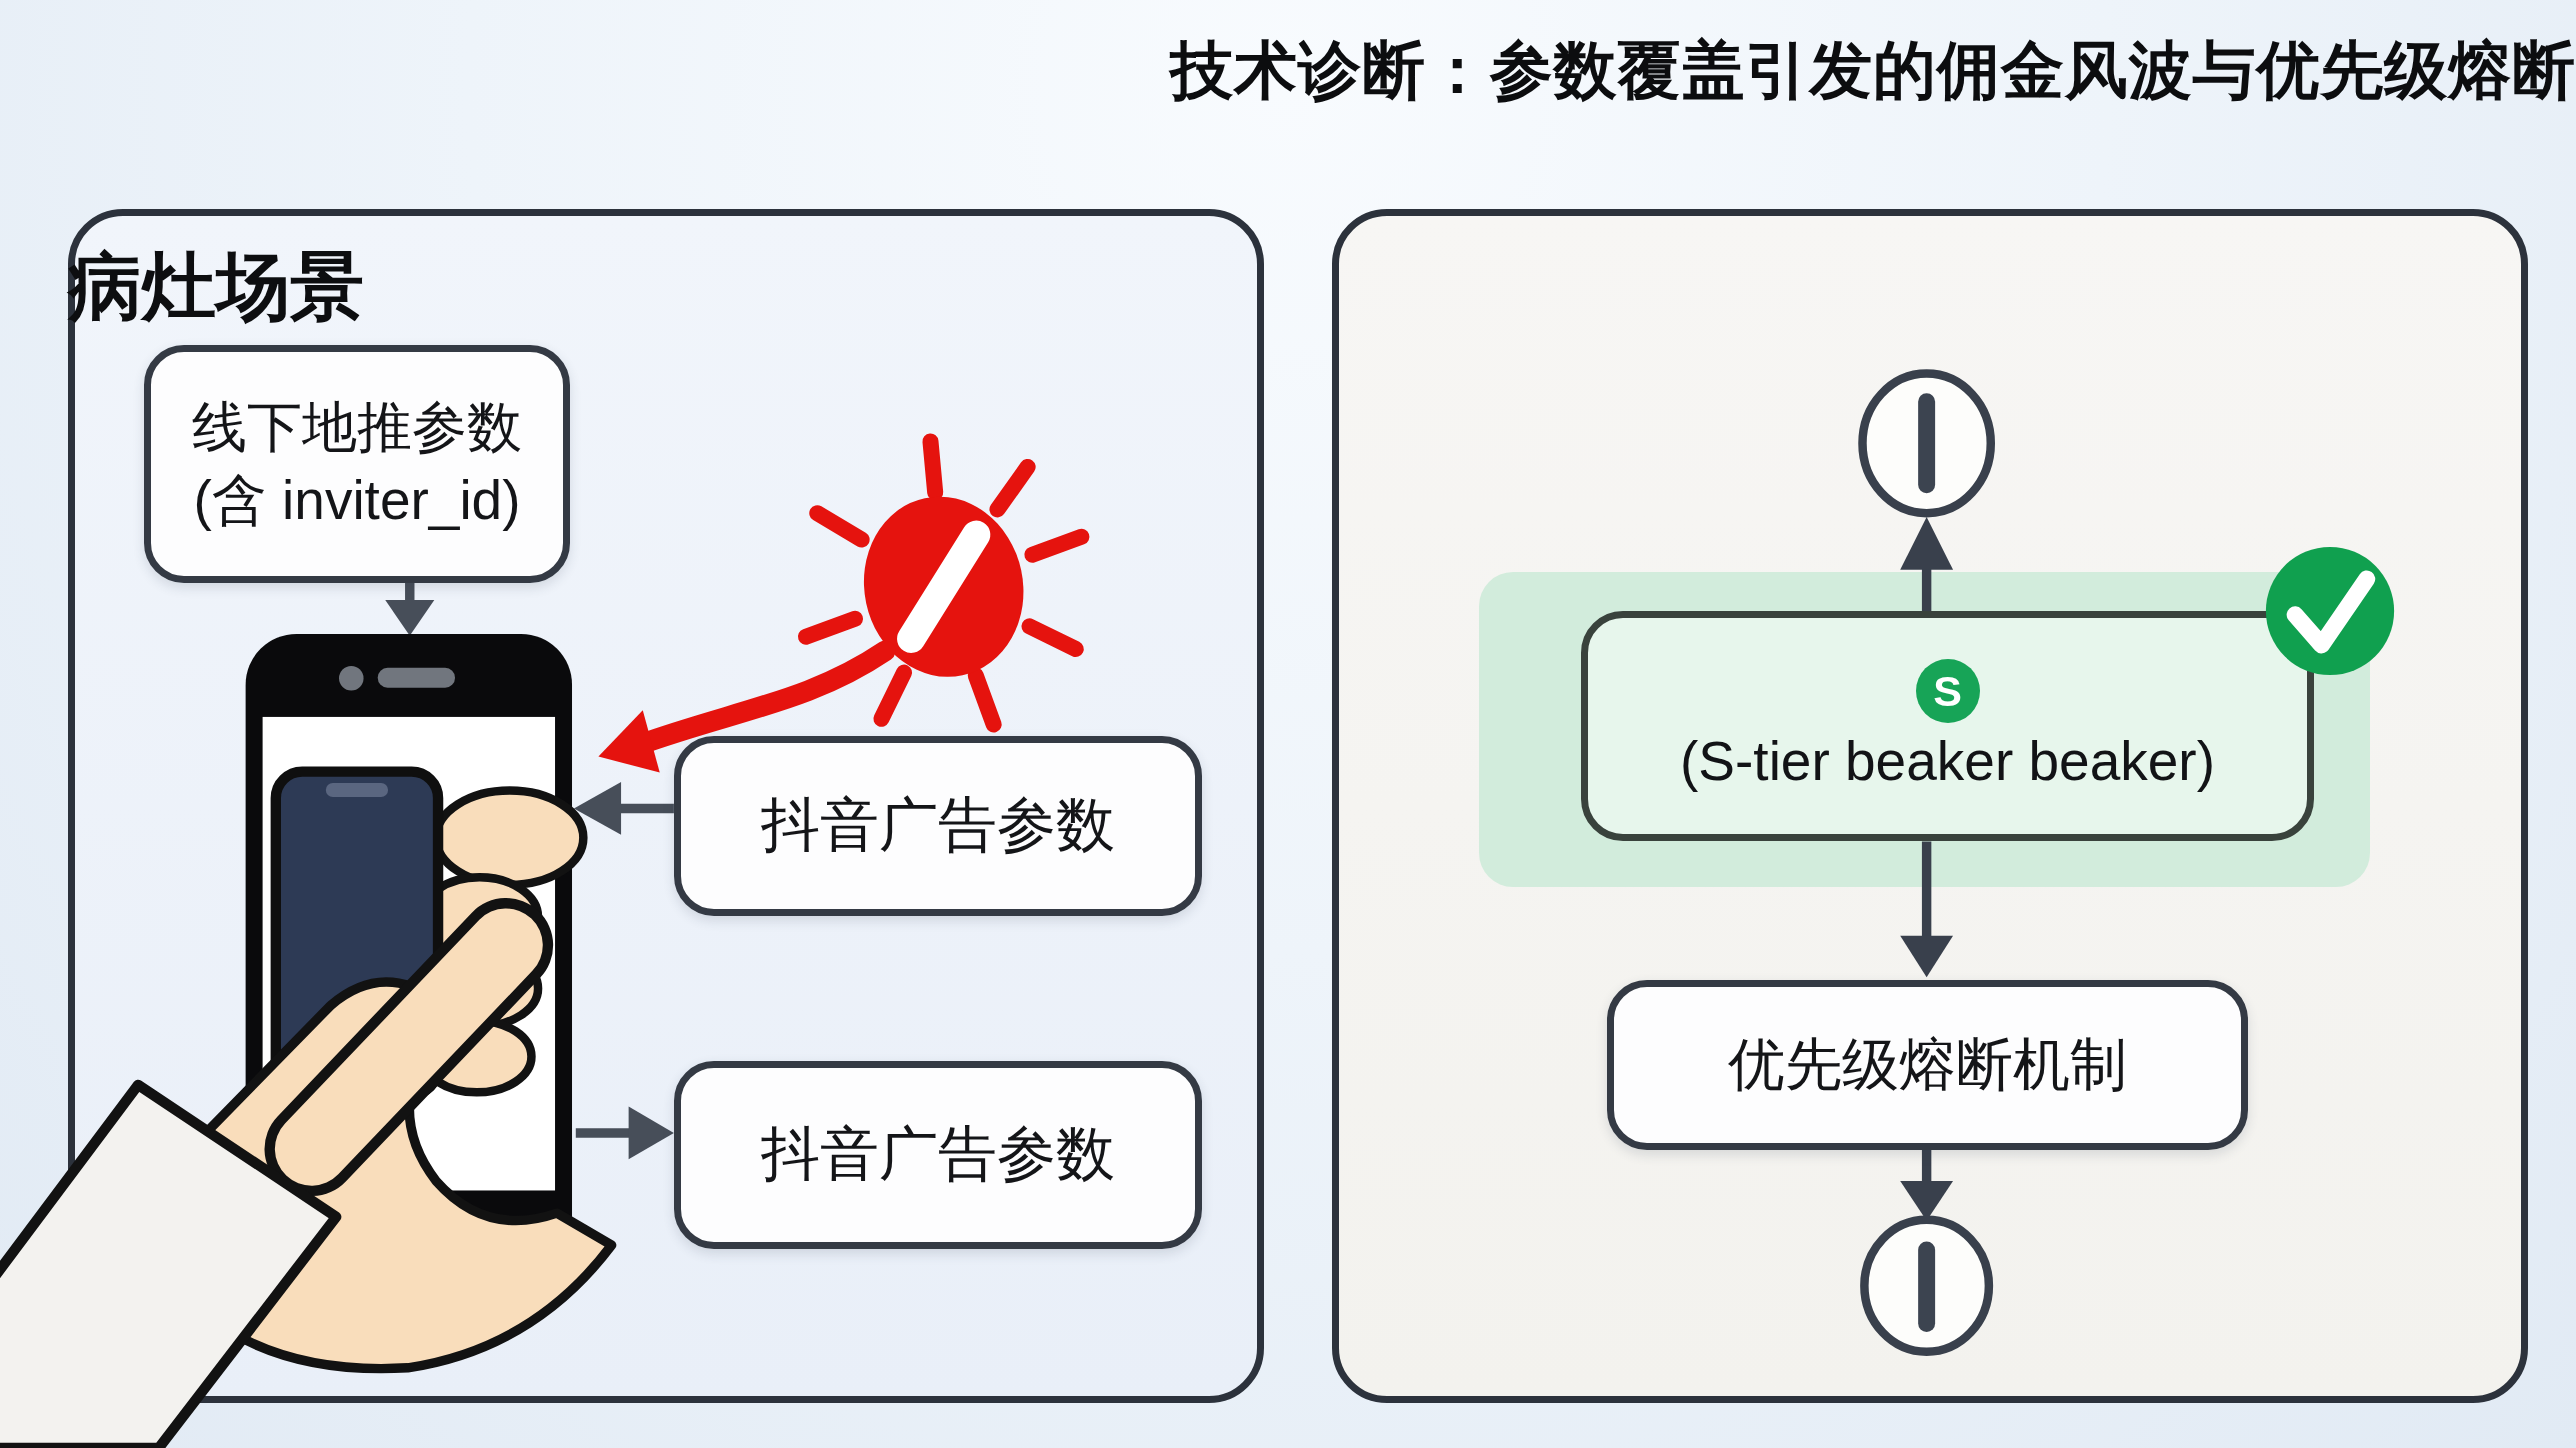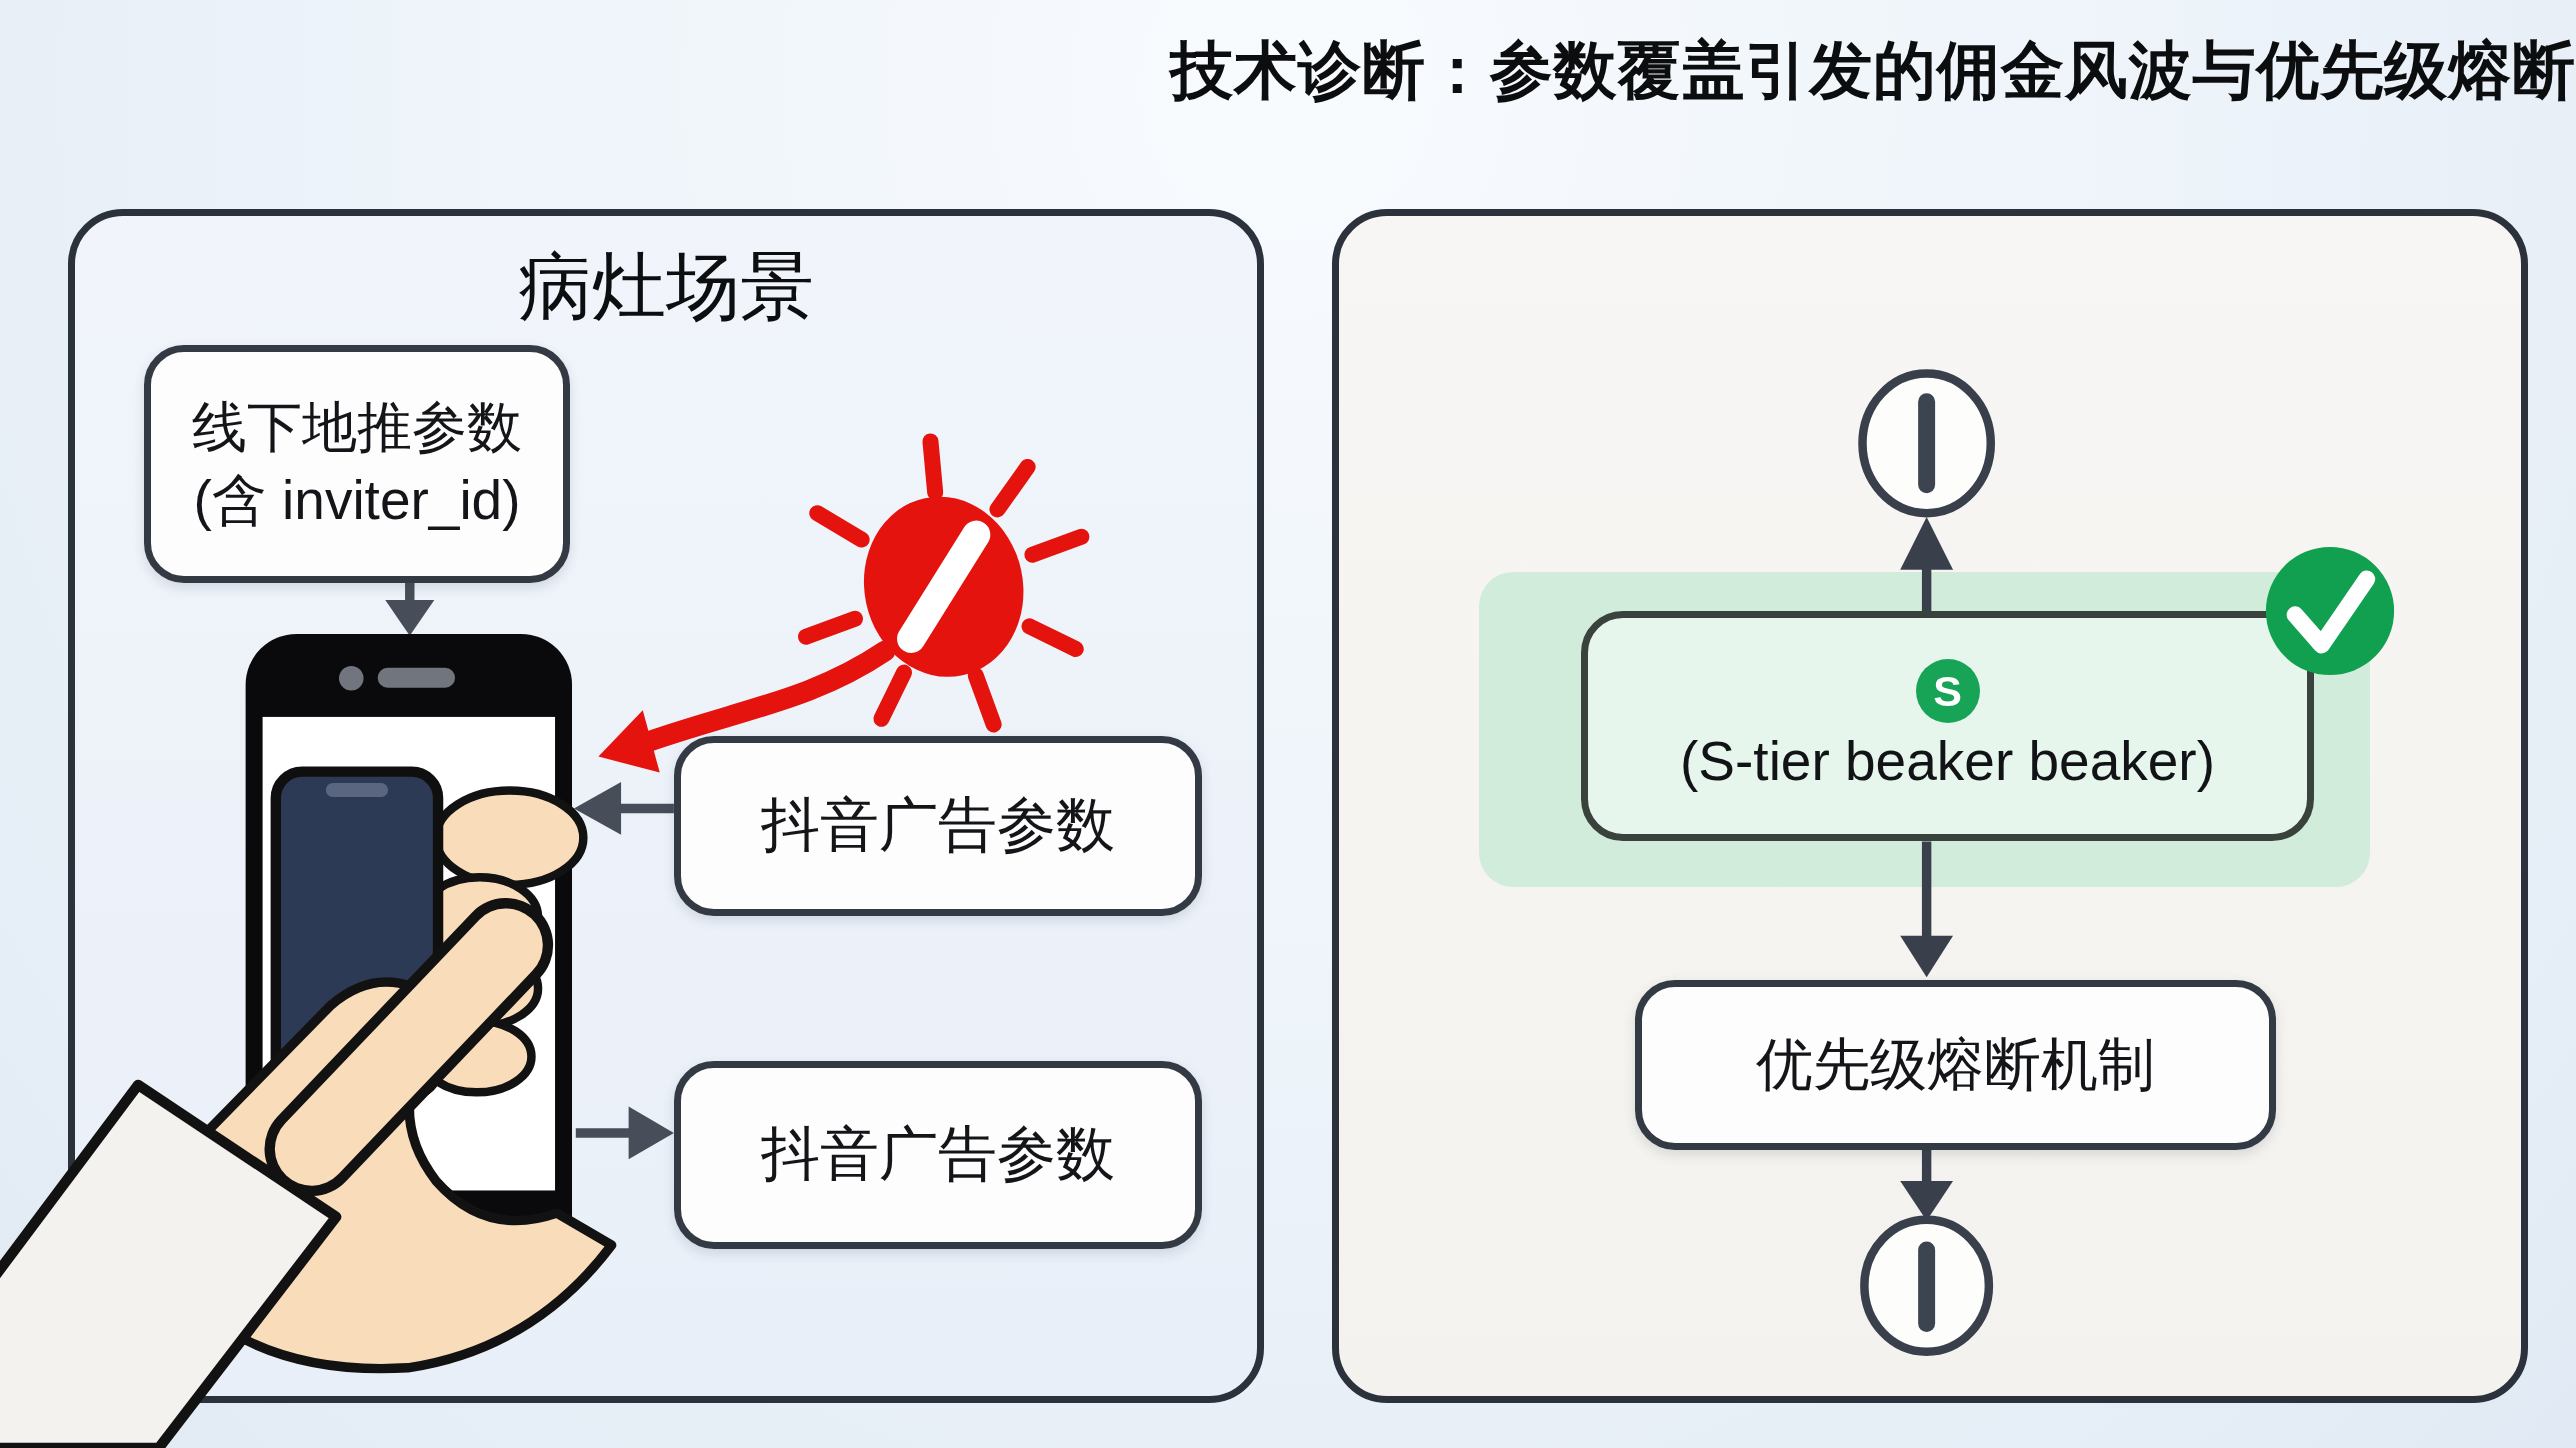--- a/index.html
+++ b/index.html
@@ -22,36 +22,36 @@
   .panel{
     position:absolute;top:209px;width:1196px;height:1194px;
     border:7.5px solid #2c323c;border-radius:55px;
     box-sizing:border-box;
     z-index:0;
   }
   .panel-left{left:68px;background:linear-gradient(180deg,#f1f5fb 0%,#e9eff8 100%);}
   .panel-right{left:1332px;background:linear-gradient(180deg,#f7f6f4 0%,#f3f2ee 100%);}
   .panel-heading{
     position:absolute;top:238px;width:1196px;
-    text-align:center;font-size:74px;font-weight:400;color:#0d0e10;
+    text-align:left;font-size:74px;font-weight:700;color:#0d0e10;
   }
   .heading-left{left:68px;}
   .heading-right{left:1332px;}
 
   .node-box{
     position:absolute;box-sizing:border-box;
     background:#fdfdfe;border:7.5px solid #343a44;border-radius:40px;
     display:flex;flex-direction:column;align-items:center;justify-content:center;
     color:#141518;z-index:3;
     box-shadow:0 4.7px 11.3px rgba(45,55,75,.14);
   }
   .offline-box{left:144px;top:345px;width:426px;height:238px;font-size:55px;font-weight:500;line-height:1.32;}
   .adbox-top{left:674px;top:736px;width:528px;height:180px;font-size:59px;font-weight:500;}
   .adbox-bottom{left:674px;top:1061px;width:528px;height:188px;font-size:59px;font-weight:500;}
-  .priority-box{left:1607px;top:980px;width:641px;height:170px;font-size:57px;font-weight:500;margin-left:28px;}
+  .priority-box{left:1607px;top:980px;width:641px;height:170px;font-size:57px;font-weight:500;}
 
   .green-highlight{
     position:absolute;left:1479px;top:572px;width:891px;height:315px;
     background:#d2ecdc;border-radius:34px;z-index:1;
   }
   .s-tier-box{
     position:absolute;left:1581px;top:611px;width:733px;height:230px;
     box-sizing:border-box;background:#e7f6ec;
     border:7.5px solid #39423c;border-radius:42px;
     display:flex;flex-direction:column;align-items:center;justify-content:center;

